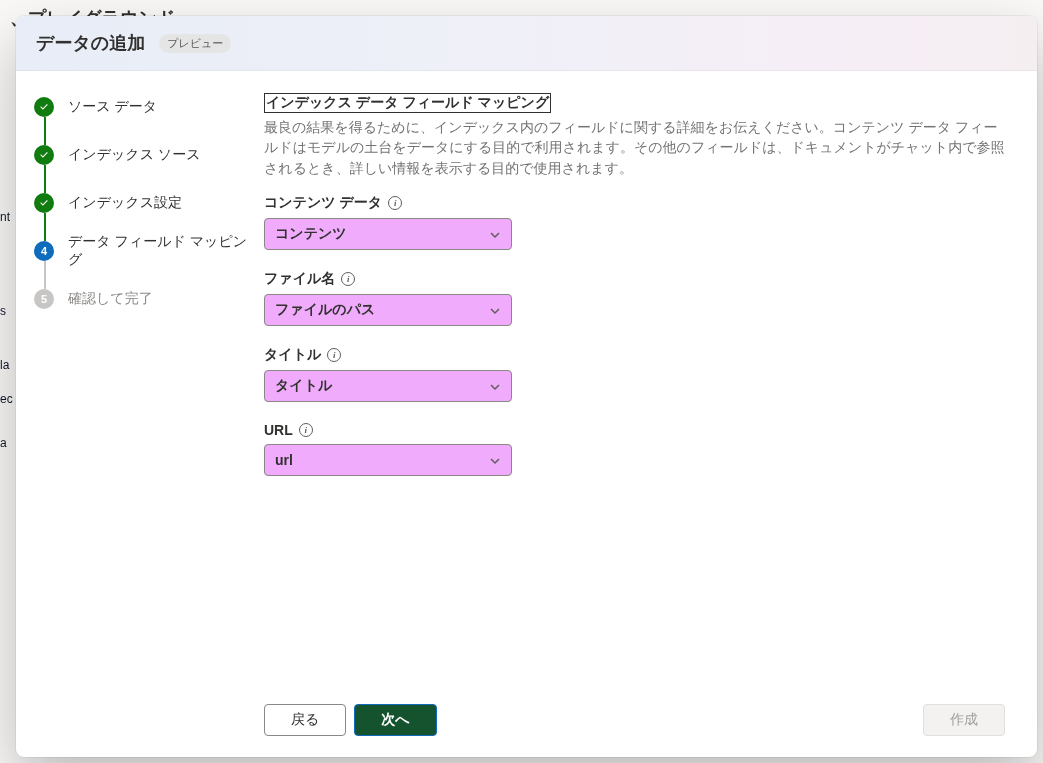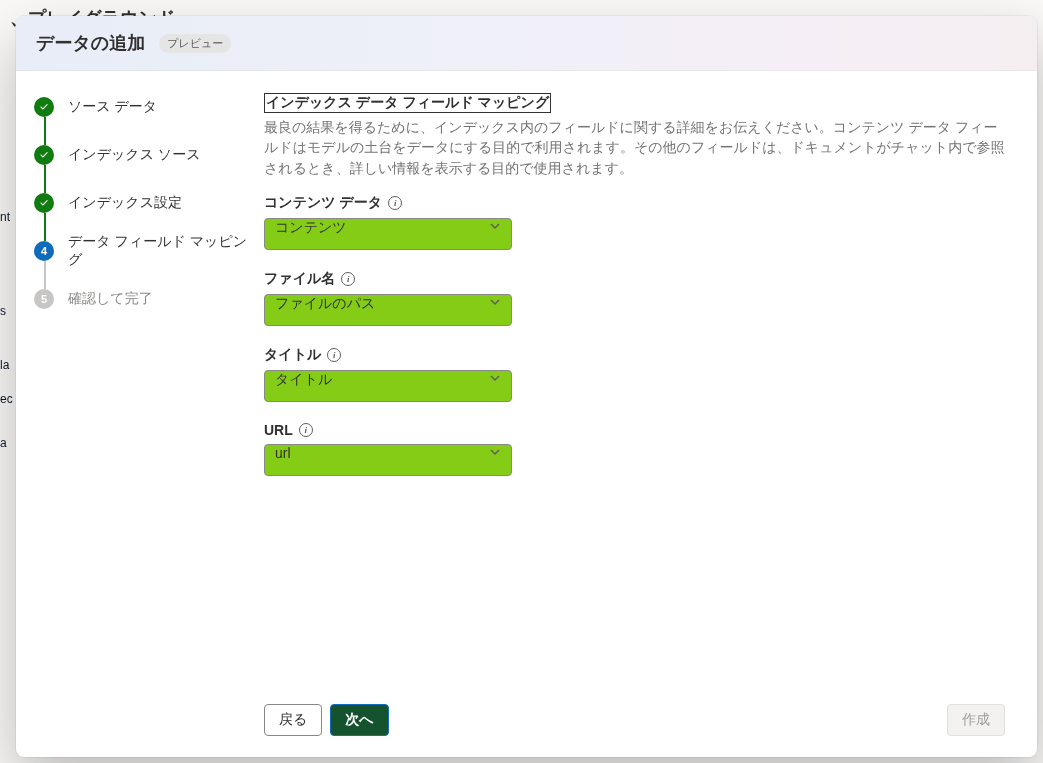--- a/index.html
+++ b/index.html
@@ -24,28 +24,28 @@
   .step-circle.done svg { width: 12px; height: 12px; fill: #fff; }
   .step-label { font-size: 14px; color: #323130; }
   .step-label.future { color: #8a8886; }
   .content { flex: 1; padding: 22px 28px 0 0; display: flex; flex-direction: column; }
   .content-inner { flex: 1; overflow: auto; padding-right: 4px; padding-left: 4px;}
   .section-title { font-size: 14px; font-weight: 600; border: 1px solid #323130; display: inline-block; padding: 0 1px; margin-bottom: 4px; }
   .section-desc { font-size: 14px; color: #737373; line-height: 1.45; margin-bottom: 16px; }
   .field { margin-bottom: 20px; }
   .field-label { font-weight: 600; font-size: 14px; margin-bottom: 6px; display: flex; align-items: center; gap: 6px; }
   .info-icon { width: 14px; height: 14px; border: 1px solid #605e5c; border-radius: 50%; display: inline-flex; align-items: center; justify-content: center; font-size: 9px; color: #605e5c; font-family: Georgia, serif; font-style: italic; }
-  .select { width: 248px; height: 32px; border: 1px solid #8a8886; border-radius: 4px; background: #84cc16; display: flex; align-items: flex-start; justify-content: space-between; padding: 0 10px; cursor: pointer; }
+  .select { width: 248px; height: 32px; border: 1px solid #8a8886; border-radius: 4px; background: #f0abfc; display: flex; align-items: center; justify-content: space-between; padding: 0 10px; cursor: pointer; font-weight: bold; }
   .select-text { color: #323130; font-size: 14px; }
   .chevron { width: 12px; height: 12px; }
   .chevron svg { width: 12px; height: 12px; stroke: #605e5c; stroke-width: 1.5; fill: none; }
   .footer { height: 62px; display: flex; align-items: center; justify-content: space-between; padding: 0 4px 12px 4px; }
   .footer-left { display: flex; gap: 8px; }
   .footer-right { display: flex; gap: 0; }
-  .btn { height: 32px; padding: 0 14px; border-radius: 4px; font-size: 14px; cursor: pointer; border: 1px solid #8a8886; background: #fff; color: #323130; display: inline-flex; align-items: center; }
+  .btn { height: 32px; padding: 0 26px; border-radius: 4px; font-size: 14px; cursor: pointer; border: 1px solid #8a8886; background: #fff; color: #323130; display: inline-flex; align-items: center; }
   .btn.primary { background: #14532d; border-color: #0f6cbd; color: #fff; font-weight: 600; }
   .btn.disabled { background: #f3f2f1; border-color: #e1dfdd; color: #a19f9d; cursor: default; }
 </style>
 </head>
 <body>
 
 <div class="bg-page">
   <div class="bg-title">、プレイグラウンド</div>
 </div>
 <div class="bg-left">

